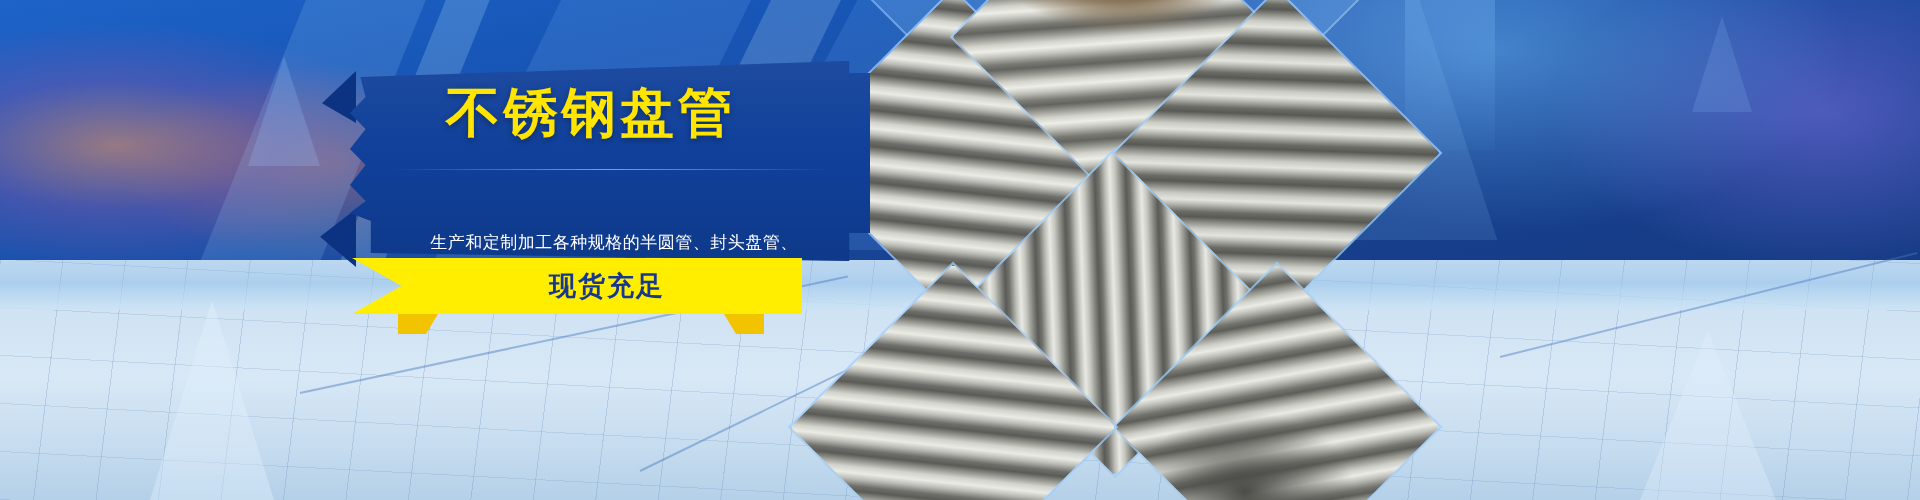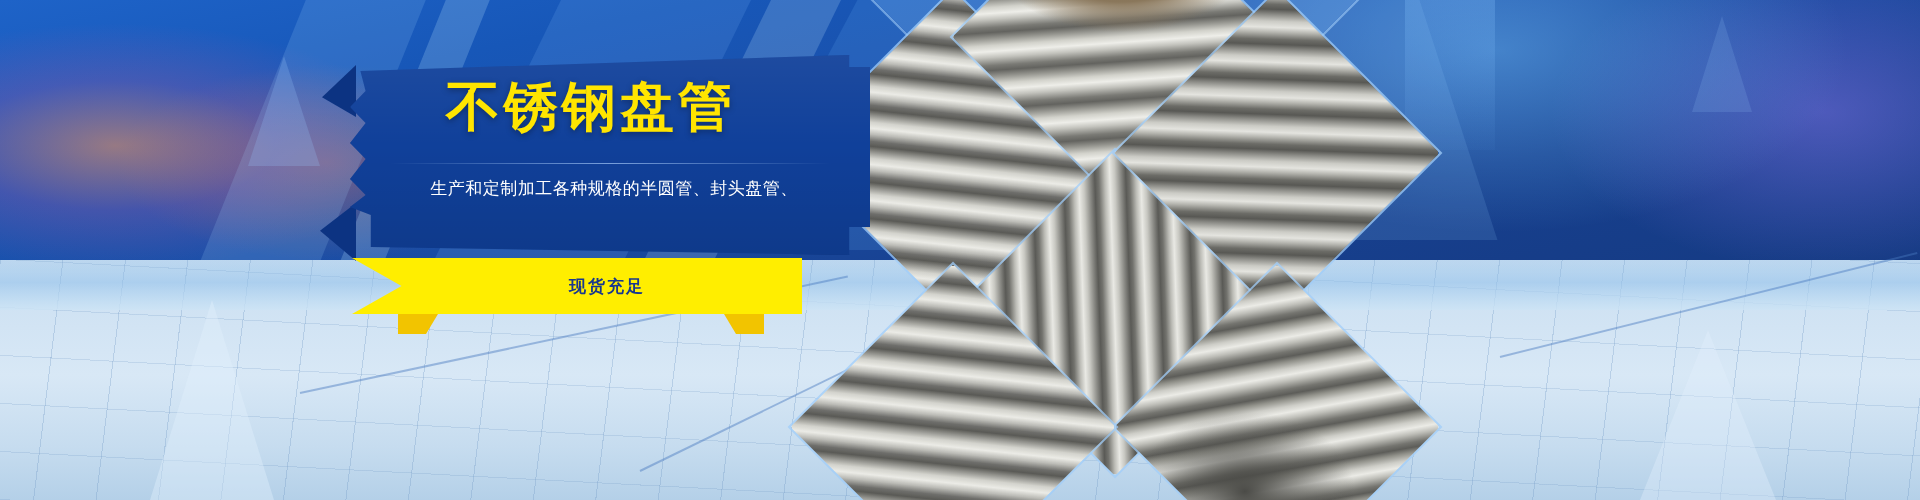--- a/index.html
+++ b/index.html
@@ -112,21 +112,21 @@
   .d5{left:342px;top:312px;}
   .d6{left:18px;top:312px;}
   .dia-glass{
     position:absolute;width:230px;height:230px;transform:rotate(45deg);
     background:rgba(140,195,250,.22);box-shadow:0 0 0 2px rgba(170,212,252,.55);
   }
   .g1{left:18px;top:-198px;}
   .g2{left:342px;top:-198px;}
 
   
-  .panel{position:absolute;left:350px;top:55px;width:520px;height:200px;}
+  .panel{position:absolute;left:350px;top:61px;width:520px;height:200px;}
   .panel-shape{
     position:absolute;inset:0;background:#10409a;
     clip-path:polygon(
       2% 8%, 96% 0%, 96% 6%, 100% 6%, 100% 86%, 96% 86%, 96% 100%,
       4% 96%, 4% 80%, 0% 76%, 3% 70%, 0% 62%, 3% 52%, 0% 44%, 3% 34%, 0% 26%, 3% 18%);
     box-shadow:0 6px 26px rgba(4,22,70,.45);
   }
   .panel-shade{
     position:absolute;inset:0;
     background:linear-gradient(180deg, rgba(255,255,255,.06) 0%, rgba(255,255,255,0) 45%, rgba(0,0,0,.10) 100%);
@@ -145,35 +145,35 @@
     line-height:1.1;text-shadow:0 2px 6px rgba(0,0,0,.35);
   }
   .panel-divider{
     position:absolute;left:40px;top:108px;width:440px;height:1px;
     background:linear-gradient(90deg,rgba(255,255,255,0),rgba(175,210,255,.65),rgba(255,255,255,0));
   }
   .panel-sub{
     position:absolute;left:24px;top:118px;width:480px;
     text-align:center;color:#ffffff;font-size:17px;line-height:1.9;letter-spacing:.5px;
   }
-  .panel-sub div{white-space:nowrap;}
+  .panel-sub div{white-space:nowrap;margin-top:48px;}
 
   
   .ribbon{position:absolute;left:352px;top:258px;width:450px;height:56px;}
   .ribbon-body{
     position:absolute;inset:0;background:#FFEE00;
     clip-path:polygon(0 0, 100% 0, 100% 100%, 0 100%, 11% 50%);
   }
   .ribbon-tail{position:absolute;background:#F2C400;}
   .tail-l{left:46px;top:56px;width:40px;height:20px;clip-path:polygon(0 0,100% 0,70% 100%,0 100%);}
   .tail-r{left:372px;top:56px;width:40px;height:20px;clip-path:polygon(0 0,100% 0,100% 100%,30% 100%);}
   .ribbon-text{
     position:absolute;left:70px;top:0;width:370px;height:56px;
     display:flex;align-items:center;justify-content:center;gap:20px;
-    color:#18378f;font-size:17px;font-weight:700;letter-spacing:2px;
+    color:#18378f;font-size:27px;font-weight:700;letter-spacing:2px;
   }
   .ribbon-text span{white-space:nowrap;}
 </style>
 </head>
 <body>
 
 <div class="stage">
 
   <div class="bg">
     <div class="bg-sky"></div>

